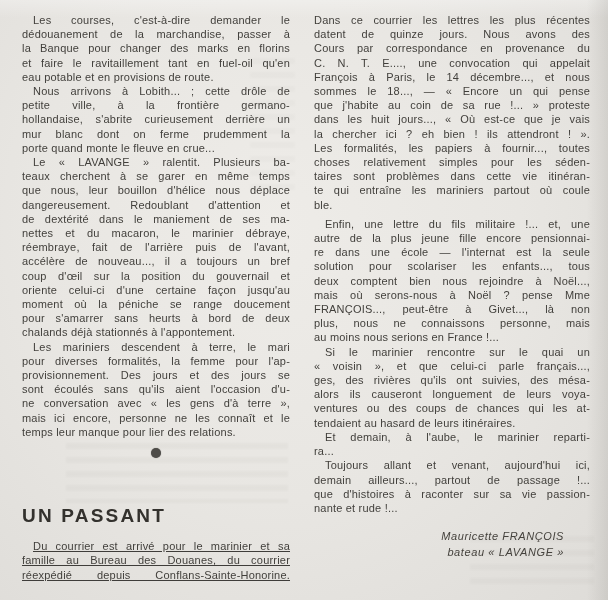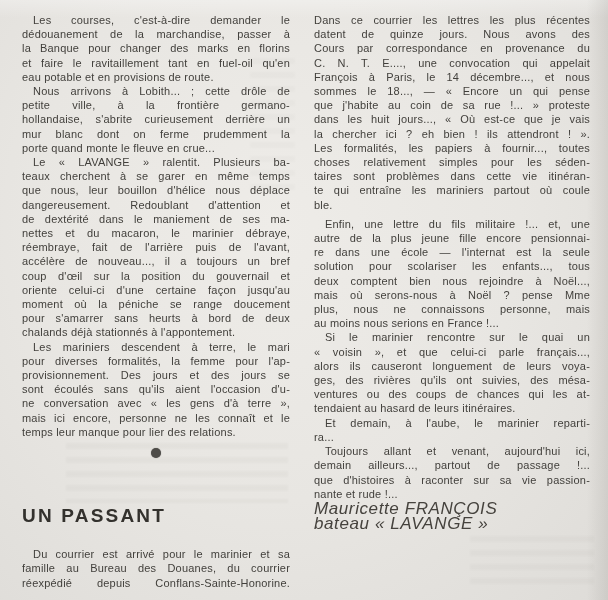--- a/index.html
+++ b/index.html
@@ -26,24 +26,24 @@
   .bullet {
     width:10px; height:10px; border-radius:50%;
     background:#4e4c48; margin:9px auto 0 auto;
     box-shadow:0 0 1px rgba(60,58,54,0.6);
   }
   .heading {
     margin-top:47px; 
     font-weight:bold; font-size:19px; letter-spacing:2.2px;
     color:#33312d;
   }
-  .footer-para { margin-top:20px; }
+  .footer-para { margin-top:12px;text-decoration:underline; }
   .signature {
-    text-align:left; padding-right:26px;
-    font-style:italic; font-size:17px; line-height:15.5px;
+    margin-top:14px; text-align:right; padding-right:26px;
+    font-style:italic; font-size:11px; line-height:15.5px;
     letter-spacing:0.6px; color:#45423d;
   }
   .ghost {
     position:absolute; pointer-events:none;
     background:repeating-linear-gradient(180deg,
       rgba(105,100,92,0.55) 0px, rgba(105,100,92,0.55) 6px,
       rgba(0,0,0,0) 6px, rgba(0,0,0,0) 14px);
     opacity:0.08; filter:blur(1.1px);
   }
   .ghost.g1 { left:66px;  top:443px; width:222px; height:60px; }
@@ -129,28 +129,29 @@
           <div class="line">te qui entraîne les mariniers partout où coule</div>
           <div class="line last">ble.</div>
         </div>
         <div class="para gap">
           <div class="line indent">Enfin, une lettre du fils militaire !... et, une</div>
           <div class="line">autre de la plus jeune fille encore pensionnai-</div>
           <div class="line">re dans une école — l'internat est la seule</div>
           <div class="line">solution pour scolariser les enfants..., tous</div>
           <div class="line">deux comptent bien nous rejoindre à Noël...,</div>
           <div class="line">mais où serons-nous à Noël ? pense Mme</div>
+          <div class="line">FRANÇOIS..., peut-être à Givet..., là non</div>
           <div class="line">plus, nous ne connaissons personne, mais</div>
           <div class="line last">au moins nous serions en France !...</div>
         </div>
         <div class="para">
           <div class="line indent">Si le marinier rencontre sur le quai un</div>
           <div class="line">« voisin », et que celui-ci parle français...,</div>
+          <div class="line">ges, des rivières qu'ils ont suivies, des mésa-</div>
           <div class="line">alors ils causeront longuement de leurs voya-</div>
-          <div class="line">ges, des rivières qu'ils ont suivies, des mésa-</div>
           <div class="line">ventures ou des coups de chances qui les at-</div>
           <div class="line last">tendaient au hasard de leurs itinéraires.</div>
         </div>
         <div class="para">
           <div class="line indent">Et demain, à l'aube, le  marinier reparti-</div>
           <div class="line last">ra...</div>
         </div>
         <div class="para">
           <div class="line indent">Toujours allant et venant, aujourd'hui ici,</div>
           <div class="line">demain ailleurs..., partout de passage !...</div>

